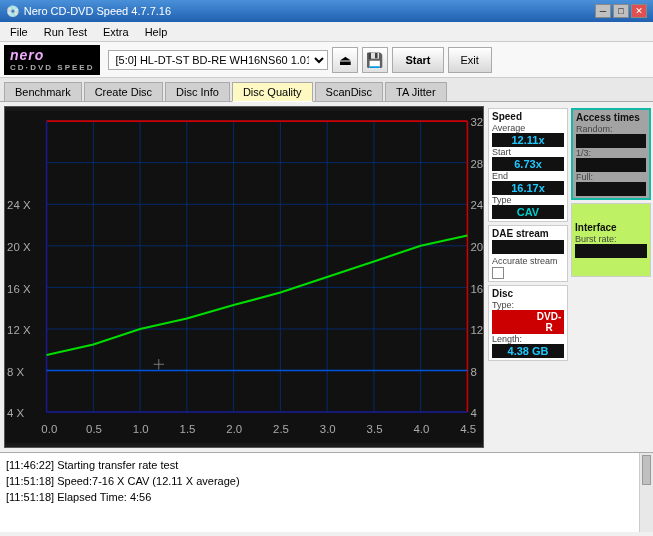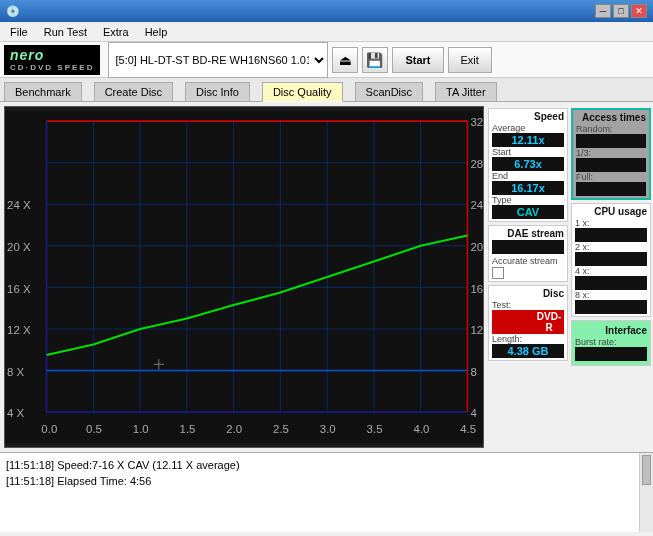--- a/index.html
+++ b/index.html
@@ -81,21 +81,21 @@
       margin-right: 4px;
       height: 30px;
       display: flex;
       flex-direction: column;
       justify-content: center;
     }
     .nero-logo .nero-top { font-size: 14px; font-weight: bold; letter-spacing: 1px; }
     .nero-logo .nero-sub { font-size: 8px; letter-spacing: 2px; color: #aaa; }
 
     .drive-select {
-      height: 36px;
+      height: 20px;
       font-size: 11px;
       border: 1px solid #aaa;
       background: white;
       padding: 0 2px;
       width: 220px;
     }
     .toolbar-icon-btn {
       width: 26px;
       height: 26px;
       border: 1px solid #aaa;
@@ -123,21 +123,21 @@
       cursor: pointer;
       font-size: 11px;
     }
 
     
     .tabs {
       display: flex;
       background: #e8e8e8;
       padding: 4px 4px 0 4px;
       border-bottom: 1px solid #aaa;
-      gap: 12px;
+      gap: 2px;
     }
     .tab {
       padding: 3px 10px;
       border: 1px solid #aaa;
       border-bottom: none;
       background: #d0d0d0;
       cursor: pointer;
       font-size: 11px;
     }
     .tab.active {
@@ -191,21 +191,20 @@
       padding: 4px 2px 4px 0;
       gap: 0;
       overflow: hidden;
     }
 
     .section-header {
       font-size: 10px;
       font-weight: bold;
       color: #111;
       margin-bottom: 1px;
-      text-align: right;
     }
     .sub-label {
       font-size: 9px;
       color: #444;
     }
     .dark-box {
       background: #111;
       color: #1ec8ff;
       font-size: 11px;
       font-weight: bold;
@@ -217,38 +216,39 @@
     .dark-box.red-bg { background: #cc0000; color: white; font-size: 10px; padding-left: 44px; }
     .dark-box.blue-text { color: #1ec8ff; }
     .dark-box.teal-text { color: #00cccc; }
   </style>
 </head>
 <body>
 
 <div class="title-bar">
   <div class="title-bar-left">
     <span>💿</span>
+    <span>Nero CD-DVD Speed 4.7.7.16</span>
   </div>
   <div class="title-bar-controls">
     <div class="title-btn">─</div>
     <div class="title-btn">□</div>
     <div class="title-btn close">✕</div>
   </div>
 </div>
 
 <div class="menu-bar">
   <span class="menu-item">File</span>
   <span class="menu-item">Run Test</span>
   <span class="menu-item">Extra</span>
   <span class="menu-item">Help</span>
 </div>
 
 <div class="toolbar">
   <div class="nero-logo">
-    <div class="nero-top" style="color:#86efac;font-style:italic;">nero</div>
+    <div class="nero-top" style="color:#f0abfc;font-style:italic;">nero</div>
     <div class="nero-sub">CD·DVD SPEED</div>
   </div>
   <select class="drive-select">
     <option>[5:0]  HL-DT-ST BD-RE  WH16NS60 1.01</option>
   </select>
   <div class="toolbar-icon-btn" title="Eject">⏏</div>
   <div class="toolbar-icon-btn" title="Save">💾</div>
   <button class="start-btn">Start</button>
   <button class="exit-btn">Exit</button>
 </div>
@@ -364,62 +364,52 @@
           <div class="section-header">DAE stream</div>
           <div class="dark-box empty">&nbsp;</div>
           <div style="font-size:9px; color:#444; margin-top:2px;">Accurate stream</div>
           <div style="display:flex; align-items:center; gap:3px; margin-top:1px;">
             <div style="width:12px;height:12px;border:1px solid #888;background:white;"></div>
           </div>
         </div>
 
         <div style="background:white; border:1px solid #ccc; padding:2px 3px;">
           <div class="section-header">Disc</div>
-          <div class="sub-label">Test:</div>
+          <div class="sub-label">Type:</div>
           <div class="dark-box red-bg">DVD-R</div>
           <div class="sub-label">Length:</div>
           <div class="dark-box blue-text">4.38 GB</div>
         </div>
       </div>
 
       <div style="flex:1; display:flex; flex-direction:column; gap:3px; font-size:10px;">
 
         <div style="background:#a3a3a3; border:2px solid #14b8a6; padding:2px 3px;">
           <div class="section-header">Access times</div>
           <div class="sub-label">Random:</div>
           <div class="dark-box empty">&nbsp;</div>
           <div class="sub-label">1/3:</div>
           <div class="dark-box empty">&nbsp;</div>
           <div class="sub-label">Full:</div>
           <div class="dark-box empty">&nbsp;</div>
         </div>
 
-        <div style="background:white; border:1px solid #ccc; padding:2px 3px;">
-          <div class="section-header">CPU usage</div>
-          <div class="sub-label">1 x:</div>
-          <div class="dark-box empty">&nbsp;</div>
-          <div class="sub-label">2 x:</div>
-          <div class="dark-box empty">&nbsp;</div>
-          <div class="sub-label">4 x:</div>
-          <div class="dark-box empty">&nbsp;</div>
-          <div class="sub-label">8 x:</div>
-          <div class="dark-box empty">&nbsp;</div>
-        </div>
-
-        <div style="background:#86efac; border:1px solid #ccc; padding:4px 3px;">
+
+        <div style="background:#bef264; border:1px solid #ccc; padding:18px 3px;">
           <div class="section-header">Interface</div>
           <div class="sub-label">Burst rate:</div>
           <div class="dark-box empty">&nbsp;</div>
         </div>
       </div>
     </div>
   </div>
 </div>
 
 <div class="log-area">
   <div class="log-content">
+    <div class="log-line">[11:46:22]  Starting transfer rate test</div>
     <div class="log-line">[11:51:18]  Speed:7-16 X CAV (12.11 X average)</div>
     <div class="log-line">[11:51:18]  Elapsed Time: 4:56</div>
   </div>
   <div class="log-scrollbar">
     <div style="height:30px; background:#c0c0c0; margin:2px; border:1px solid #999;"></div>
   </div>
 </div>
 
 </body></html>

